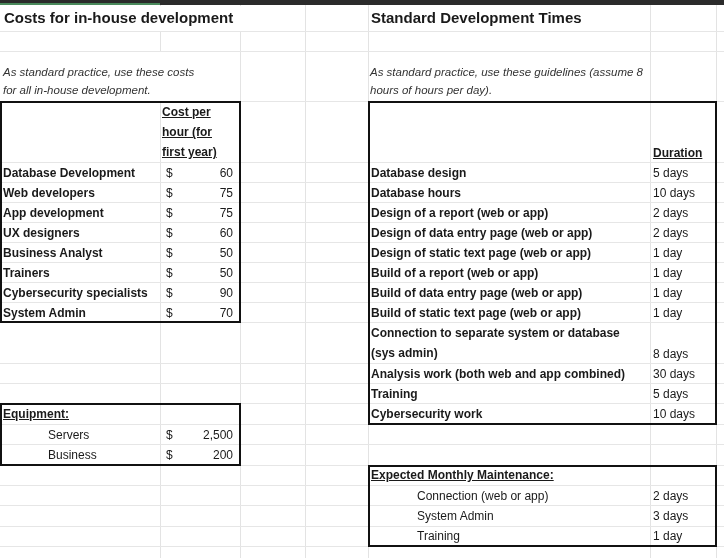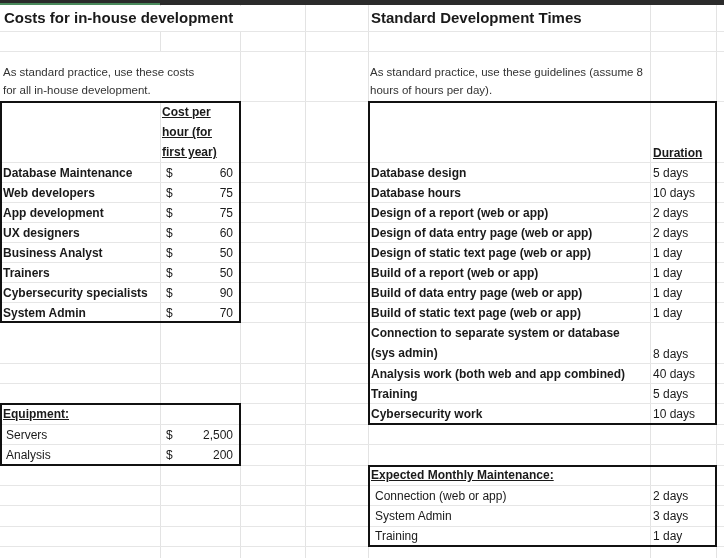--- a/index.html
+++ b/index.html
@@ -4,26 +4,26 @@
 <style>
   html, body { margin:0; padding:0; }
   body { width:724px; height:558px; overflow:hidden; background:#ffffff; position:relative;
          font-family:"Liberation Sans", "DejaVu Sans", sans-serif; color:#1a1a1a; }
   .topbar { position:absolute; left:0; top:0; width:724px; height:5px; background:#2b2b2b; }
   .topbar .accent { position:absolute; left:0; top:3px; width:160px; height:2px; background:#4a8a5c; }
   .gridv { position:absolute; top:5px; width:1px; height:553px; background:#e3e3e3; }
   .gridh { position:absolute; left:0; width:724px; height:1px; background:#e6e6e6; }
   .cell { position:absolute; font-size:12px; line-height:20px; white-space:nowrap; }
   .title { font-weight:bold; font-size:15px; line-height:26px; }
-  .ital { color:#333; font-size:11.5px; line-height:20px; }
+  .ital { font-style:italic; color:#333; font-size:11.5px; line-height:20px; }
   .bold { font-weight:bold; }
   .ul { text-decoration:underline; font-weight:bold; }
   .box { position:absolute; border:2px solid #111; box-sizing:border-box; background:transparent; }
   .num { text-align:right; }
-  .indent { padding-left:4px; }
+  .indent { padding-left:4px;margin-left:42px; }
   .rowbg { position:absolute; background:#fff; }
 </style>
 </head>
 <body>
 
 <div class="topbar">
     <div class="accent"></div>
   </div>
 
 <div class="gridv" style="left:160px"></div>
@@ -65,21 +65,21 @@
 <div class="cell ital" style="left:3px;top:62px">As standard practice, use these costs</div>
 <div class="cell ital" style="left:3px;top:80px">for all in-house development.</div>
 
 <div class="box" style="left:0;top:101px;width:241px;height:222px"></div>
 <div class="rowbg" style="left:161px;top:103px;width:78px;height:59px"></div>
 <div class="cell ul" style="left:162px;top:102px">Cost per</div>
 <div class="cell ul" style="left:162px;top:122px">hour (for</div>
 <div class="cell ul" style="left:162px;top:142px">first year)</div>
 
 <div>
-  <div class="cell bold" style="left:3px;top:163px">Database Maintenance</div>
+  <div class="cell bold" style="left:3px;top:163px">Database Development</div>
   <div class="cell" style="left:166px;top:163px">$</div>
   <div class="cell num" style="left:200px;top:163px;width:33px">60</div>
 
   <div class="cell bold" style="left:3px;top:183px">Web developers</div>
   <div class="cell" style="left:166px;top:183px">$</div>
   <div class="cell num" style="left:200px;top:183px;width:33px">75</div>
 
   <div class="cell bold" style="left:3px;top:203px">App development</div>
   <div class="cell" style="left:166px;top:203px">$</div>
   <div class="cell num" style="left:200px;top:203px;width:33px">75</div>
@@ -103,21 +103,21 @@
   <div class="cell bold" style="left:3px;top:303px">System Admin</div>
   <div class="cell" style="left:166px;top:303px">$</div>
   <div class="cell num" style="left:200px;top:303px;width:33px">70</div>
 </div>
 
 <div class="box" style="left:0;top:403px;width:241px;height:63px"></div>
 <div class="cell ul" style="left:3px;top:404px">Equipment:</div>
 <div class="cell indent" style="left:2px;top:425px">Servers</div>
 <div class="cell" style="left:166px;top:425px">$</div>
 <div class="cell num" style="left:190px;top:425px;width:43px">2,500</div>
-<div class="cell indent" style="left:2px;top:445px">Analysis</div>
+<div class="cell indent" style="left:2px;top:445px">Business</div>
 <div class="cell" style="left:166px;top:445px">$</div>
 <div class="cell num" style="left:190px;top:445px;width:43px">200</div>
 
 <div class="cell title" style="left:371px;top:5px">Standard Development Times</div>
 <div class="cell ital" style="left:370px;top:62px">As standard practice, use these guidelines (assume 8</div>
 <div class="cell ital" style="left:370px;top:80px">hours of hours per day).</div>
 
 <div class="box" style="left:368px;top:101px;width:349px;height:324px"></div>
 <div class="rowbg" style="left:370px;top:103px;width:280px;height:59px"></div>
 <div class="cell ul" style="left:653px;top:143px">Duration</div>
@@ -139,21 +139,21 @@
   <div class="cell" style="left:653px;top:283px">1 day</div>
   <div class="cell bold" style="left:371px;top:303px">Build of static text page (web or app)</div>
   <div class="cell" style="left:653px;top:303px">1 day</div>
 
   <div class="rowbg" style="left:370px;top:323px;width:280px;height:40px"></div>
   <div class="cell bold" style="left:371px;top:323px">Connection to separate system or database</div>
   <div class="cell bold" style="left:371px;top:343px">(sys admin)</div>
   <div class="cell" style="left:653px;top:344px">8 days</div>
 
   <div class="cell bold" style="left:371px;top:364px">Analysis work (both web and app combined)</div>
-  <div class="cell" style="left:653px;top:364px">40 days</div>
+  <div class="cell" style="left:653px;top:364px">30 days</div>
   <div class="cell bold" style="left:371px;top:384px">Training</div>
   <div class="cell" style="left:653px;top:384px">5 days</div>
   <div class="cell bold" style="left:371px;top:404px">Cybersecurity work</div>
   <div class="cell" style="left:653px;top:404px">10 days</div>
 </div>
 
 <div class="box" style="left:368px;top:465px;width:349px;height:82px"></div>
 <div class="cell ul" style="left:371px;top:465px">Expected Monthly Maintenance:</div>
 <div class="cell indent" style="left:371px;top:486px">Connection (web or app)</div>
 <div class="cell" style="left:653px;top:486px">2 days</div>

